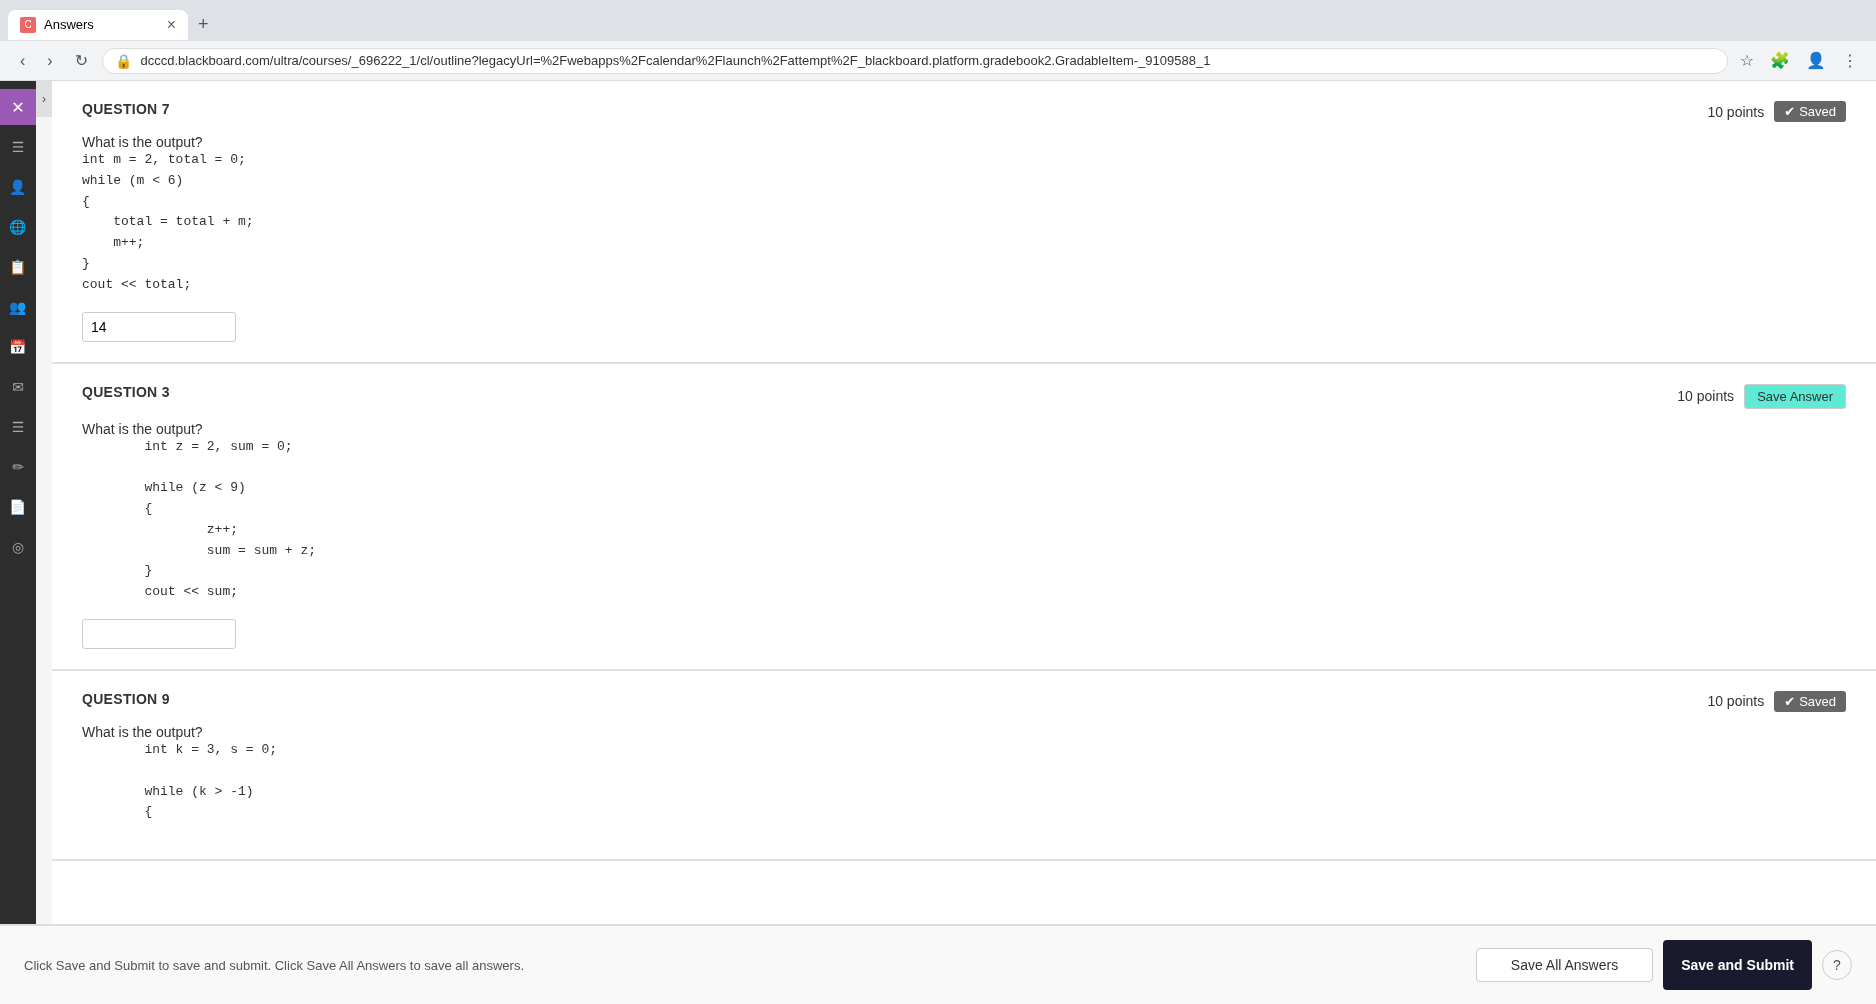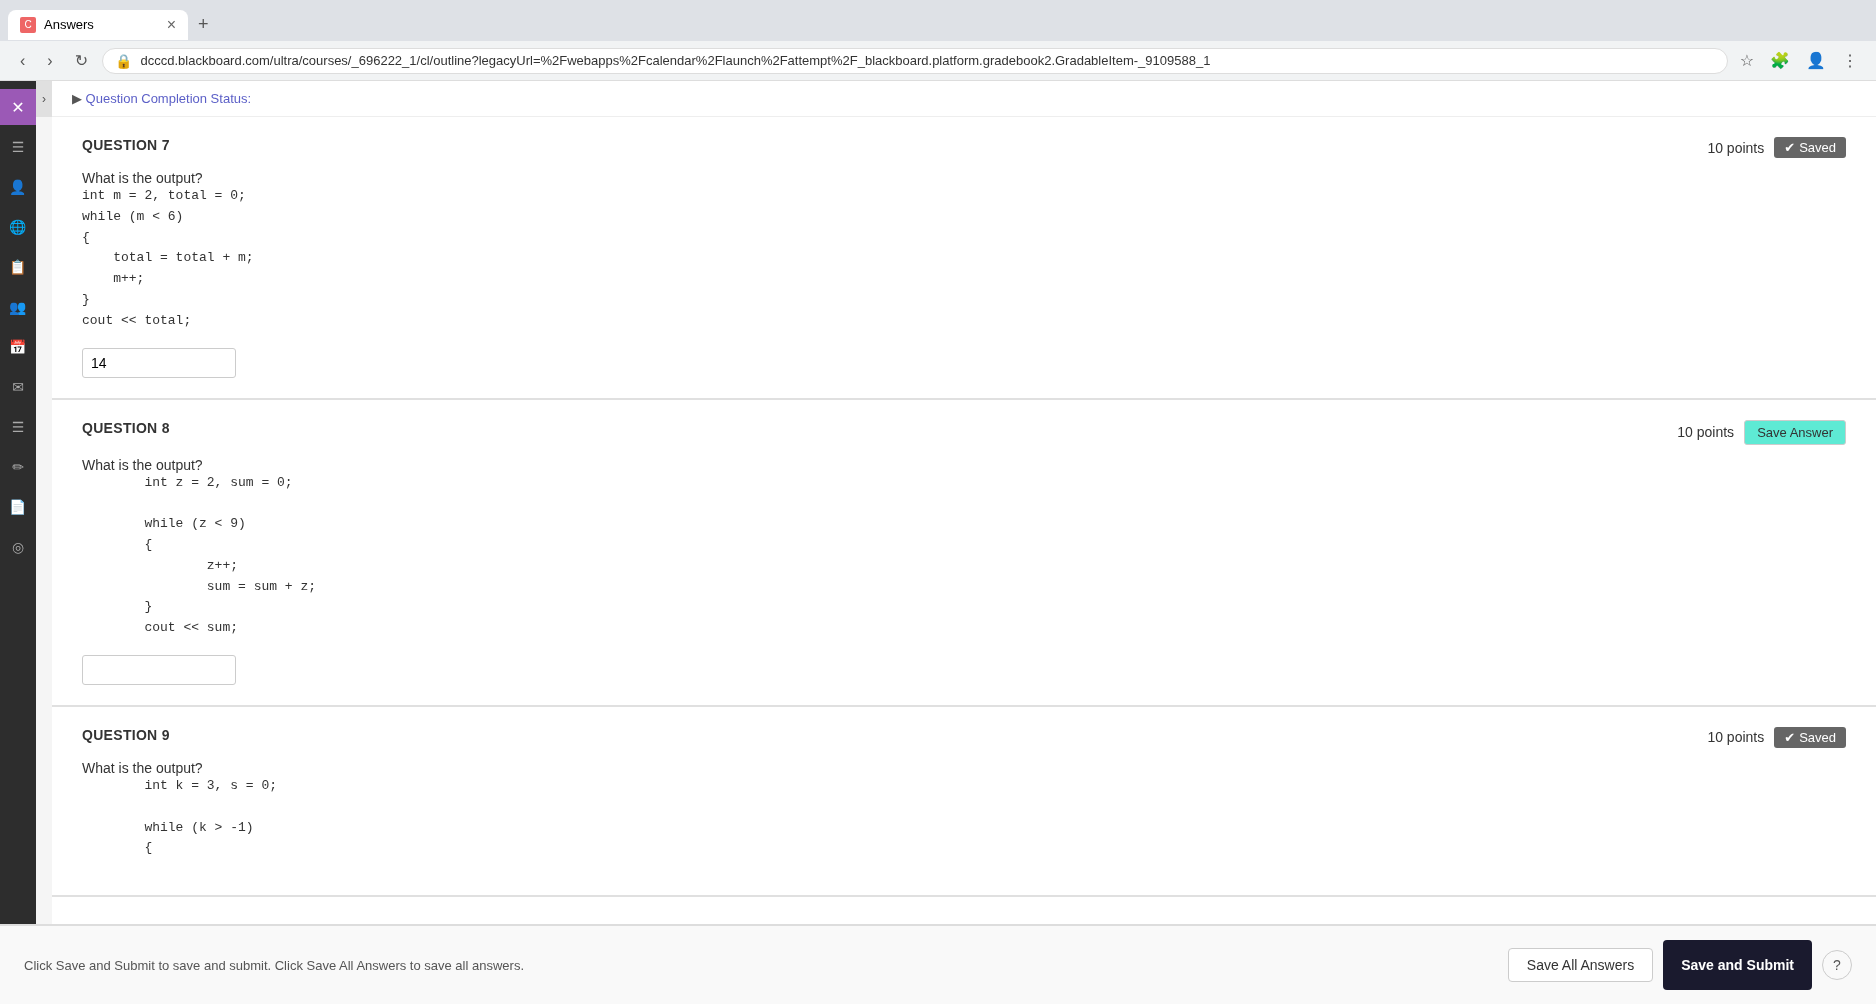--- a/index.html
+++ b/index.html
@@ -45,21 +45,21 @@
     .saved-badge { display: flex; align-items: center; gap: 4px; background: #666; color: white; padding: 3px 10px; border-radius: 3px; font-size: 13px; cursor: pointer; }
     .save-answer-btn { background: #5eead4; border: 1px solid #ccc; padding: 4px 12px; border-radius: 3px; font-size: 13px; cursor: pointer; color: #333; }
     .question-prompt { font-size: 14px; color: #333; margin-bottom: 12px; }
     .code-block { font-family: 'Courier New', monospace; font-size: 13px; color: #333; line-height: 1.6; margin-bottom: 16px; white-space: pre; }
     .answer-input { border: 1px solid #ccc; border-radius: 3px; padding: 6px 8px; font-size: 14px; width: 154px; outline: none; }
 
     
     .footer { background: #f9f9f9; border-top: 2px solid #ddd; padding: 14px 24px; display: flex; align-items: center; justify-content: space-between; flex-shrink: 0; }
     .footer-text { font-size: 13px; color: #555; }
     .footer-actions { display: flex; gap: 10px; align-items: center; }
-    .save-all-btn { background: white; border: 1px solid #ccc; padding: 8px 18px; border-radius: 4px; font-size: 14px; cursor: pointer; color: #333; }
+    .save-all-btn { background: white; border: 1px solid #ccc; padding: 8px 34px; border-radius: 4px; font-size: 14px; cursor: pointer; color: #333; }
     .save-submit-btn { background: #1a1a2e; border: none; padding: 17px 18px; border-radius: 4px; font-size: 14px; cursor: pointer; color: white; font-weight: bold; }
     .help-btn { background: none; border: 1px solid #ccc; border-radius: 50%; width: 30px; height: 30px; display: flex; align-items: center; justify-content: center; cursor: pointer; font-size: 14px; color: #555; }
   </style>
 </head>
 <body>
 
 <div class="browser-chrome">
   <div class="tab-bar">
     <div class="tab">
       <div class="tab-favicon">C</div>
@@ -99,24 +99,20 @@
     <div class="sidebar-item">☰</div>
     <div class="sidebar-item">✏</div>
     <div class="sidebar-item">📄</div>
     <div class="sidebar-item">◎</div>
   </div>
 
   <div class="sidebar-chevron">›</div>
 
   <div class="content-area">
 
-    <div class="completion-status">
-      <span>▶ </span>
-      <span class="completion-status-text">Question Completion Status:</span>
-    </div>
 
     <div class="question-block">
       <div class="question-header">
         <div class="question-title">QUESTION 7</div>
         <div class="question-meta">
           <span class="points-label">10 points</span>
           <div class="saved-badge">
             <span>✔</span>
             <span>Saved</span>
           </div>
@@ -130,21 +126,21 @@
     total = total + m;
     m++;
 }
 cout &lt;&lt; total;</pre>
       </div>
       <input class="answer-input" type="text" value="14" style="">
     </div>
 
     <div class="question-block">
       <div class="question-header">
-        <div class="question-title">QUESTION 8</div>
+        <div class="question-title">QUESTION 3</div>
         <div class="question-meta">
           <span class="points-label">10 points</span>
           <button class="save-answer-btn">Save Answer</button>
         </div>
       </div>
       <div class="question-prompt">
         <div>What is the output?</div>
         <pre class="code-block">        int z = 2, sum = 0;
 
         while (z &lt; 9)

